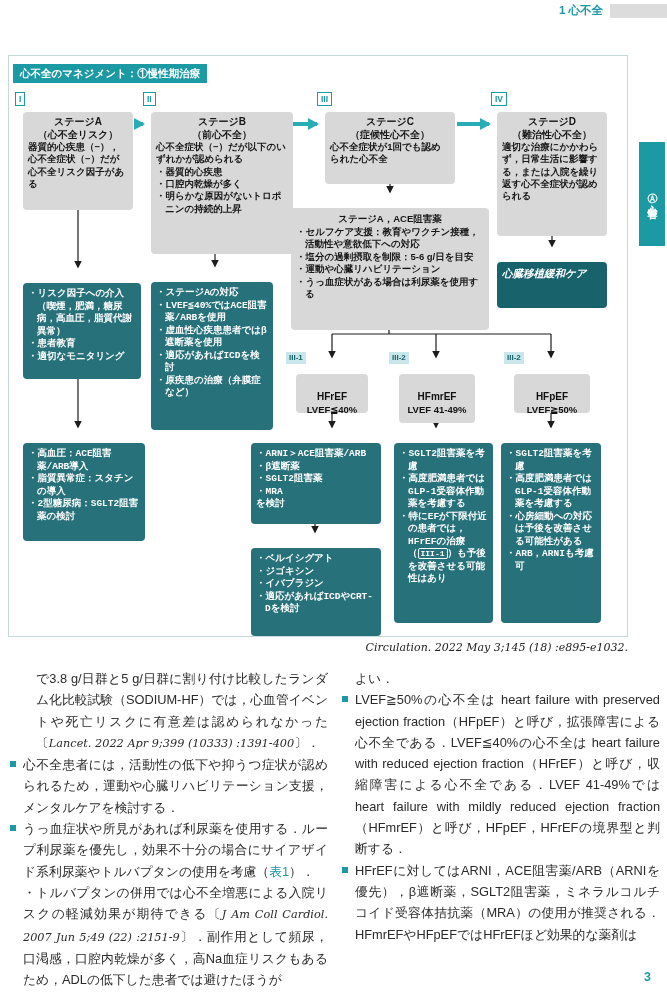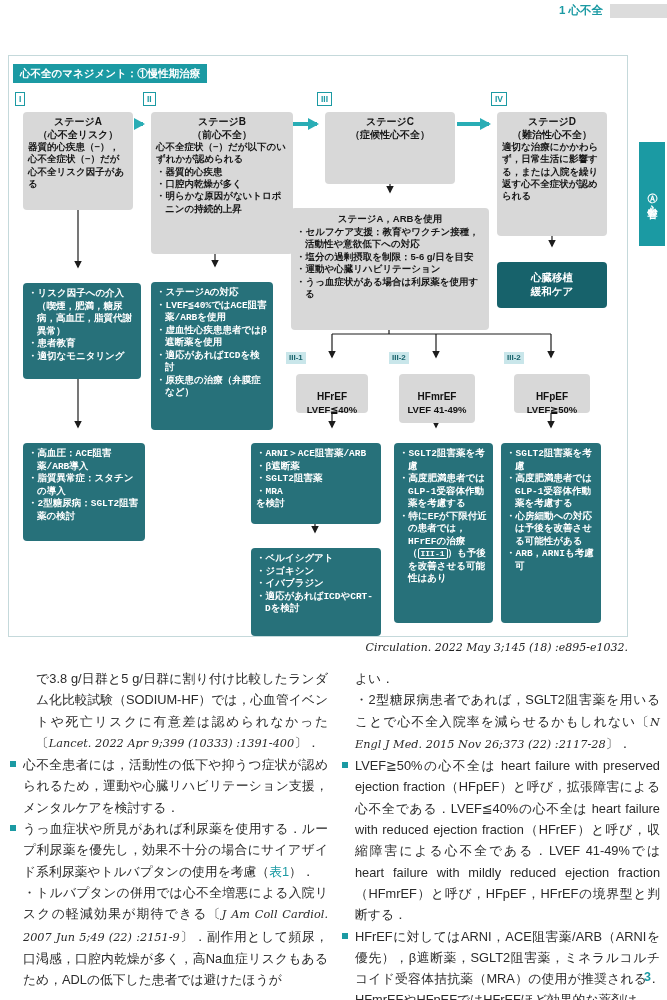--- a/index.html
+++ b/index.html
@@ -31,21 +31,21 @@
   .stage-box,.flow-box,.ef-box{position:absolute;border-radius:4px;box-sizing:border-box;margin-top:12px;}
   .stage-box{background:var(--graybox);color:#161616;padding:4px 5px;font-size:9.5px;
              line-height:1.3;font-weight:600;}
   .stage-name{text-align:center;font-size:10px;font-weight:700;line-height:1.25;}
   .stage-sub{text-align:center;font-size:10px;font-weight:700;line-height:1.25;}
 
   .flow-box{padding:5px 5px;font-size:9.5px;line-height:1.32;font-weight:600;}
   .flow-box.teal{background:var(--tealbox);color:#fff;font-family:Liberation Mono, monospace;}
   .flow-box.gray{background:var(--graybox);color:#161616;}
   .flow-box.dark{background:var(--darkbox);color:#fff;font-size:10.5px;
-                 display:flex;flex-direction:column;justify-content:center;}
+                 display:flex;font-style:italic;}
   .fl-line.hang{padding-left:9px;text-indent:-9px;}
   .fl-line.center{text-align:center;}
   .inline-badge{border:1px solid #fff;border-radius:2px;padding:0 2px;font-size:8px;white-space:nowrap;}
 
   .roman-tag{position:absolute;background:#fff;border:1px solid var(--accent);color:var(--accent);
              font-size:8.5px;font-weight:700;padding:0 3px;line-height:12px;}
   .branch-tag{position:absolute;background:var(--tagbg);color:var(--darkbox);font-size:8px;
               font-weight:700;padding:1px 3px;line-height:10px;z-index:2;}
   .ef-box{background:var(--graybox);text-align:center;font-size:9.5px;padding-top:16px;color:#111;}
   .ef-name{font-weight:700;font-size:10px;line-height:1.4;}
@@ -123,41 +123,42 @@
         <div class="stage-sub">（前心不全）</div>
         <div class="fl-line">心不全症状（−）だが以下のいずれかが認められる</div>
         <div class="fl-line hang">・器質的心疾患</div>
         <div class="fl-line hang">・口腔内乾燥が多く</div>
         <div class="fl-line hang">・明らかな原因がないトロポニンの持続的上昇</div>
       </div>
       <div class="roman-tag" style="left: 308px; top: 36px;">III</div>
       <div class="stage-box" style="left: 316px; top: 44px; width: 130px; height: 72px;">
         <div class="stage-name">ステージC</div>
         <div class="stage-sub">（症候性心不全）</div>
+        <div class="fl-line">心不全症状が1回でも認められた心不全</div>
       </div>
       <div class="roman-tag" style="left: 482px; top: 36px;">IV</div>
       <div class="stage-box" style="left: 488px; top: 44px; width: 110px; height: 124px;">
         <div class="stage-name">ステージD</div>
         <div class="stage-sub">（難治性心不全）</div>
         <div class="fl-line">適切な治療にかかわらず，日常生活に影響する，または入院を繰り返す心不全症状が認められる</div>
       </div>
       <div class="flow-box teal" style="left: 14px; top: 215px; width: 118px; height: 96px;">
         <div class="fl-line hang">・リスク因子への介入（喫煙，肥満，糖尿病，高血圧，脂質代謝異常）</div>
         <div class="fl-line hang">・患者教育</div>
         <div class="fl-line hang">・適切なモニタリング</div>
       </div>
       <div class="flow-box teal" style="left: 142px; top: 214px; width: 122px; height: 148px;">
         <div class="fl-line hang">・ステージAの対応</div>
         <div class="fl-line hang">・LVEF≦40%ではACE阻害薬/ARBを使用</div>
         <div class="fl-line hang">・虚血性心疾患患者ではβ遮断薬を使用</div>
         <div class="fl-line hang">・適応があればICDを検討</div>
         <div class="fl-line hang">・原疾患の治療（弁膜症など）</div>
       </div>
       <div class="flow-box gray" style="left: 282px; top: 140px; width: 198px; height: 122px;">
-        <div class="fl-line center">ステージA，ARBを使用</div>
+        <div class="fl-line center">ステージA，ACE阻害薬</div>
         <div class="fl-line hang">・セルフケア支援：教育やワクチン接種，活動性や意欲低下への対応</div>
         <div class="fl-line hang">・塩分の過剰摂取を制限：5-6 g/日を目安</div>
         <div class="fl-line hang">・運動や心臓リハビリテーション</div>
         <div class="fl-line hang">・うっ血症状がある場合は利尿薬を使用する</div>
       </div>
       <div class="flow-box dark" style="left: 488px; top: 194px; width: 110px; height: 46px;">
         <div class="fl-line center">心臓移植</div>
         <div class="fl-line center">緩和ケア</div>
       </div>
       <div class="flow-box teal" style="left: 14px; top: 375px; width: 122px; height: 98px;">
@@ -211,20 +212,19 @@
   <div class="body-cols" id="body-cols">
 
   <div class="col">
         <div class="para indent1"><span>で3.8 g/日群と5 g/日群に割り付け比較したランダム化比較試験（SODIUM-HF）では，心血管イベントや死亡リスクに有意差は認められなかった〔</span><span class="seg-cite">Lancet. 2022 Apr 9;399 (10333) :1391-400</span><span>〕．</span></div>
         <div class="para"><div class="sq"></div><span>心不全患者には，活動性の低下や抑うつ症状が認められるため，運動や心臓リハビリテーション支援，メンタルケアを検討する．</span></div>
         <div class="para"><div class="sq"></div><span>うっ血症状や所見があれば利尿薬を使用する．ループ利尿薬を優先し，効果不十分の場合にサイアザイド系利尿薬やトルバプタンの使用を考慮（</span><span class="seg-teal">表1</span><span>）．</span></div>
         <div class="para"><span>・トルバプタンの併用では心不全増悪による入院リスクの軽減効果が期待できる〔</span><span class="seg-cite">J Am Coll Cardiol. 2007 Jun 5;49 (22) :2151-9</span><span>〕．副作用として頻尿，口渇感，口腔内乾燥が多く，高Na血症リスクもあるため，ADLの低下した患者では避けたほうが</span></div>
       </div>
       <div class="col">
         <div class="para"><span>よい．</span></div>
-        <div class="para"><span>・2型糖尿病患者であれば，SGLT2阻害薬を用いることで心不全入院率を減らせるかもしれない〔</span><span class="seg-cite">N Engl J Med. 2015 Nov 26;373 (22) :2117-28</span><span>〕．</span></div>
         <div class="para"><div class="sq"></div><span>LVEF≧50%の心不全は heart failure with preserved ejection fraction（HFpEF）と呼び，拡張障害による心不全である．LVEF≦40%の心不全は heart failure with reduced ejection fraction（HFrEF）と呼び，収縮障害による心不全である．LVEF 41-49%では heart failure with mildly reduced ejection fraction（HFmrEF）と呼び，HFpEF，HFrEFの境界型と判断する．</span></div>
         <div class="para"><div class="sq"></div><span>HFrEFに対してはARNI，ACE阻害薬/ARB（ARNIを優先），β遮断薬，SGLT2阻害薬，ミネラルコルチコイド受容体拮抗薬（MRA）の使用が推奨される．HFmrEFやHFpEFではHFrEFほど効果的な薬剤は</span></div>
       </div>
     </div>
 
   <div class="page-number">3</div>
 </div>
 
 </body></html>

